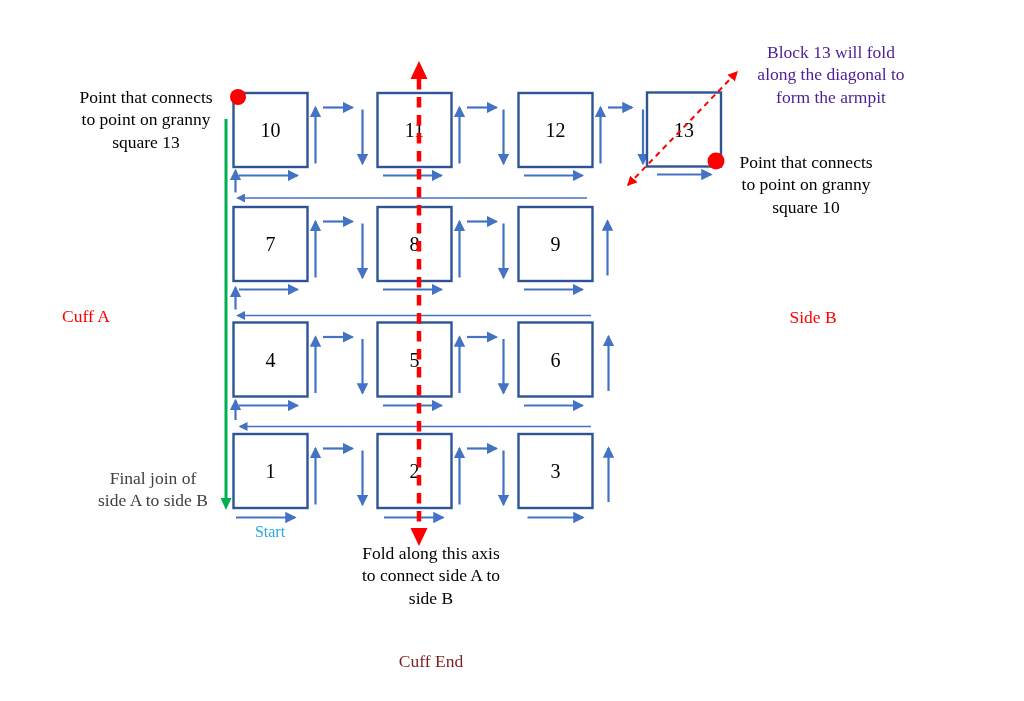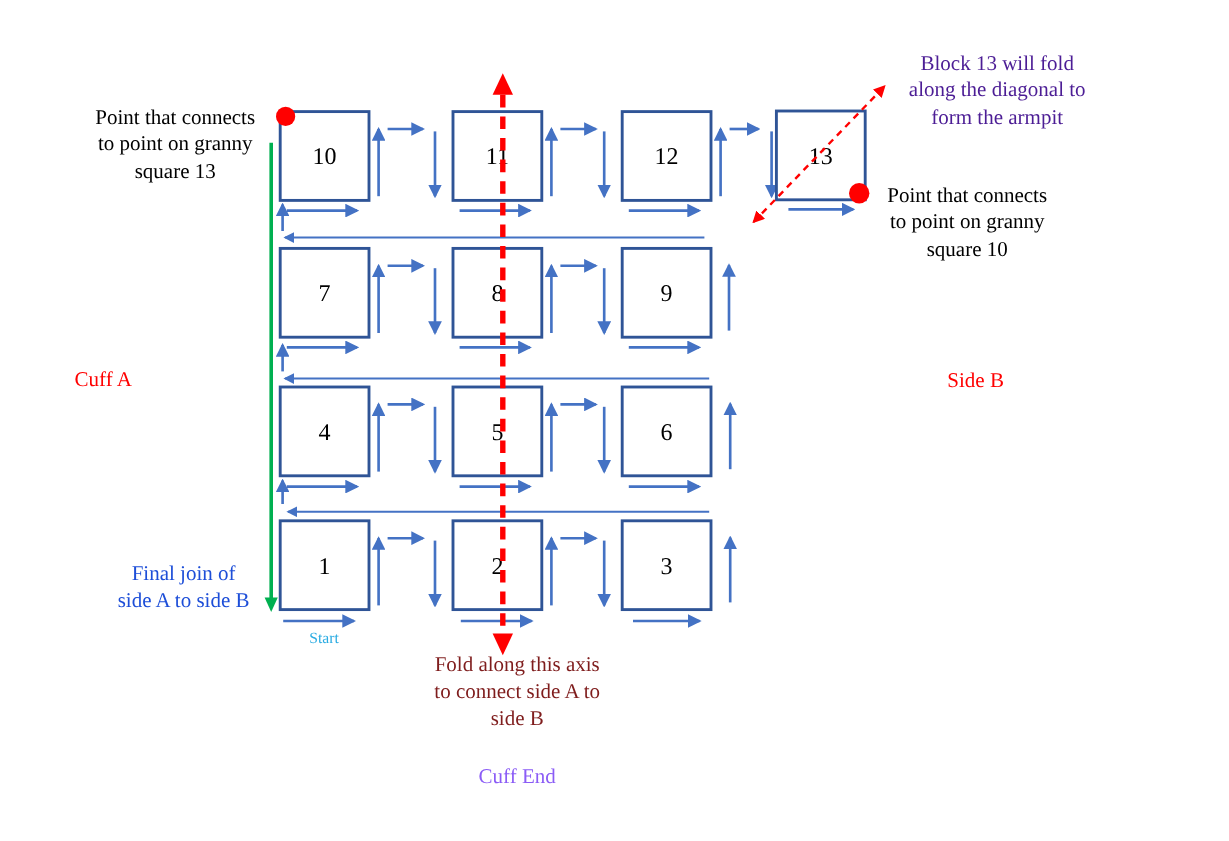--- a/index.html
+++ b/index.html
@@ -13,21 +13,21 @@
   .canvas svg{position:absolute;left:0;top:0;}
   .lbl{
     position:absolute;
     transform:translate(-50%,-50%);
     text-align:center;
     white-space:pre-line;
     font-size:17.5px;
     line-height:22.4px;
     color:#000;
   }
-  .lbl.big{font-size:13px;}
+  .lbl.big{font-size:16px;}
 </style>
 </head>
 <body>
 
 <div class="canvas">
   <svg id="diagram" width="1024" height="701" viewBox="0 0 1024 701">
       <defs>
         <marker id="mb" viewBox="0 0 10 10" refX="8.5" refY="5" markerWidth="5.2" markerHeight="5.2" orient="auto-start-reverse">
           <path d="M0 0 L10 5 L0 10 z" fill="#4472C4"></path>
         </marker>
@@ -124,20 +124,20 @@
 to point on granny
 square 13</div>
   <div class="lbl" style="left: 831px; top: 75px; color: #4c1d95;">Block 13 will fold
 along the diagonal to
 form the armpit</div>
   <div class="lbl" style="left: 806px; top: 185px; color: rgb(0, 0, 0);">Point that connects
 to point on granny
 square 10</div>
   <div class="lbl" style="left: 86px; top: 316px; color: rgb(255, 0, 0);">Cuff A</div>
   <div class="lbl" style="left: 813px; top: 317px; color: rgb(255, 0, 0);">Side B</div>
-  <div class="lbl" style="left: 153px; top: 489px; color: #1d4ed8;">Final join of
+  <div class="lbl" style="left: 153px; top: 489px; color: #404040;">Final join of
 side A to side B</div>
   <div class="lbl big" style="left: 270px; top: 532px; color: rgb(41, 171, 226);">Start</div>
-  <div class="lbl" style="left: 431px; top: 576px; color: #7f1d1d;">Fold along this axis
+  <div class="lbl" style="left: 431px; top: 576px; color: #000000;">Fold along this axis
 to connect side A to
 side B</div>
-  <div class="lbl" style="left: 431px; top: 647px; color: #8b5cf6;">Cuff End</div>
+  <div class="lbl" style="left: 431px; top: 661px; color: #7f1d1d;">Cuff End</div>
 </div>
 
 </body></html>

